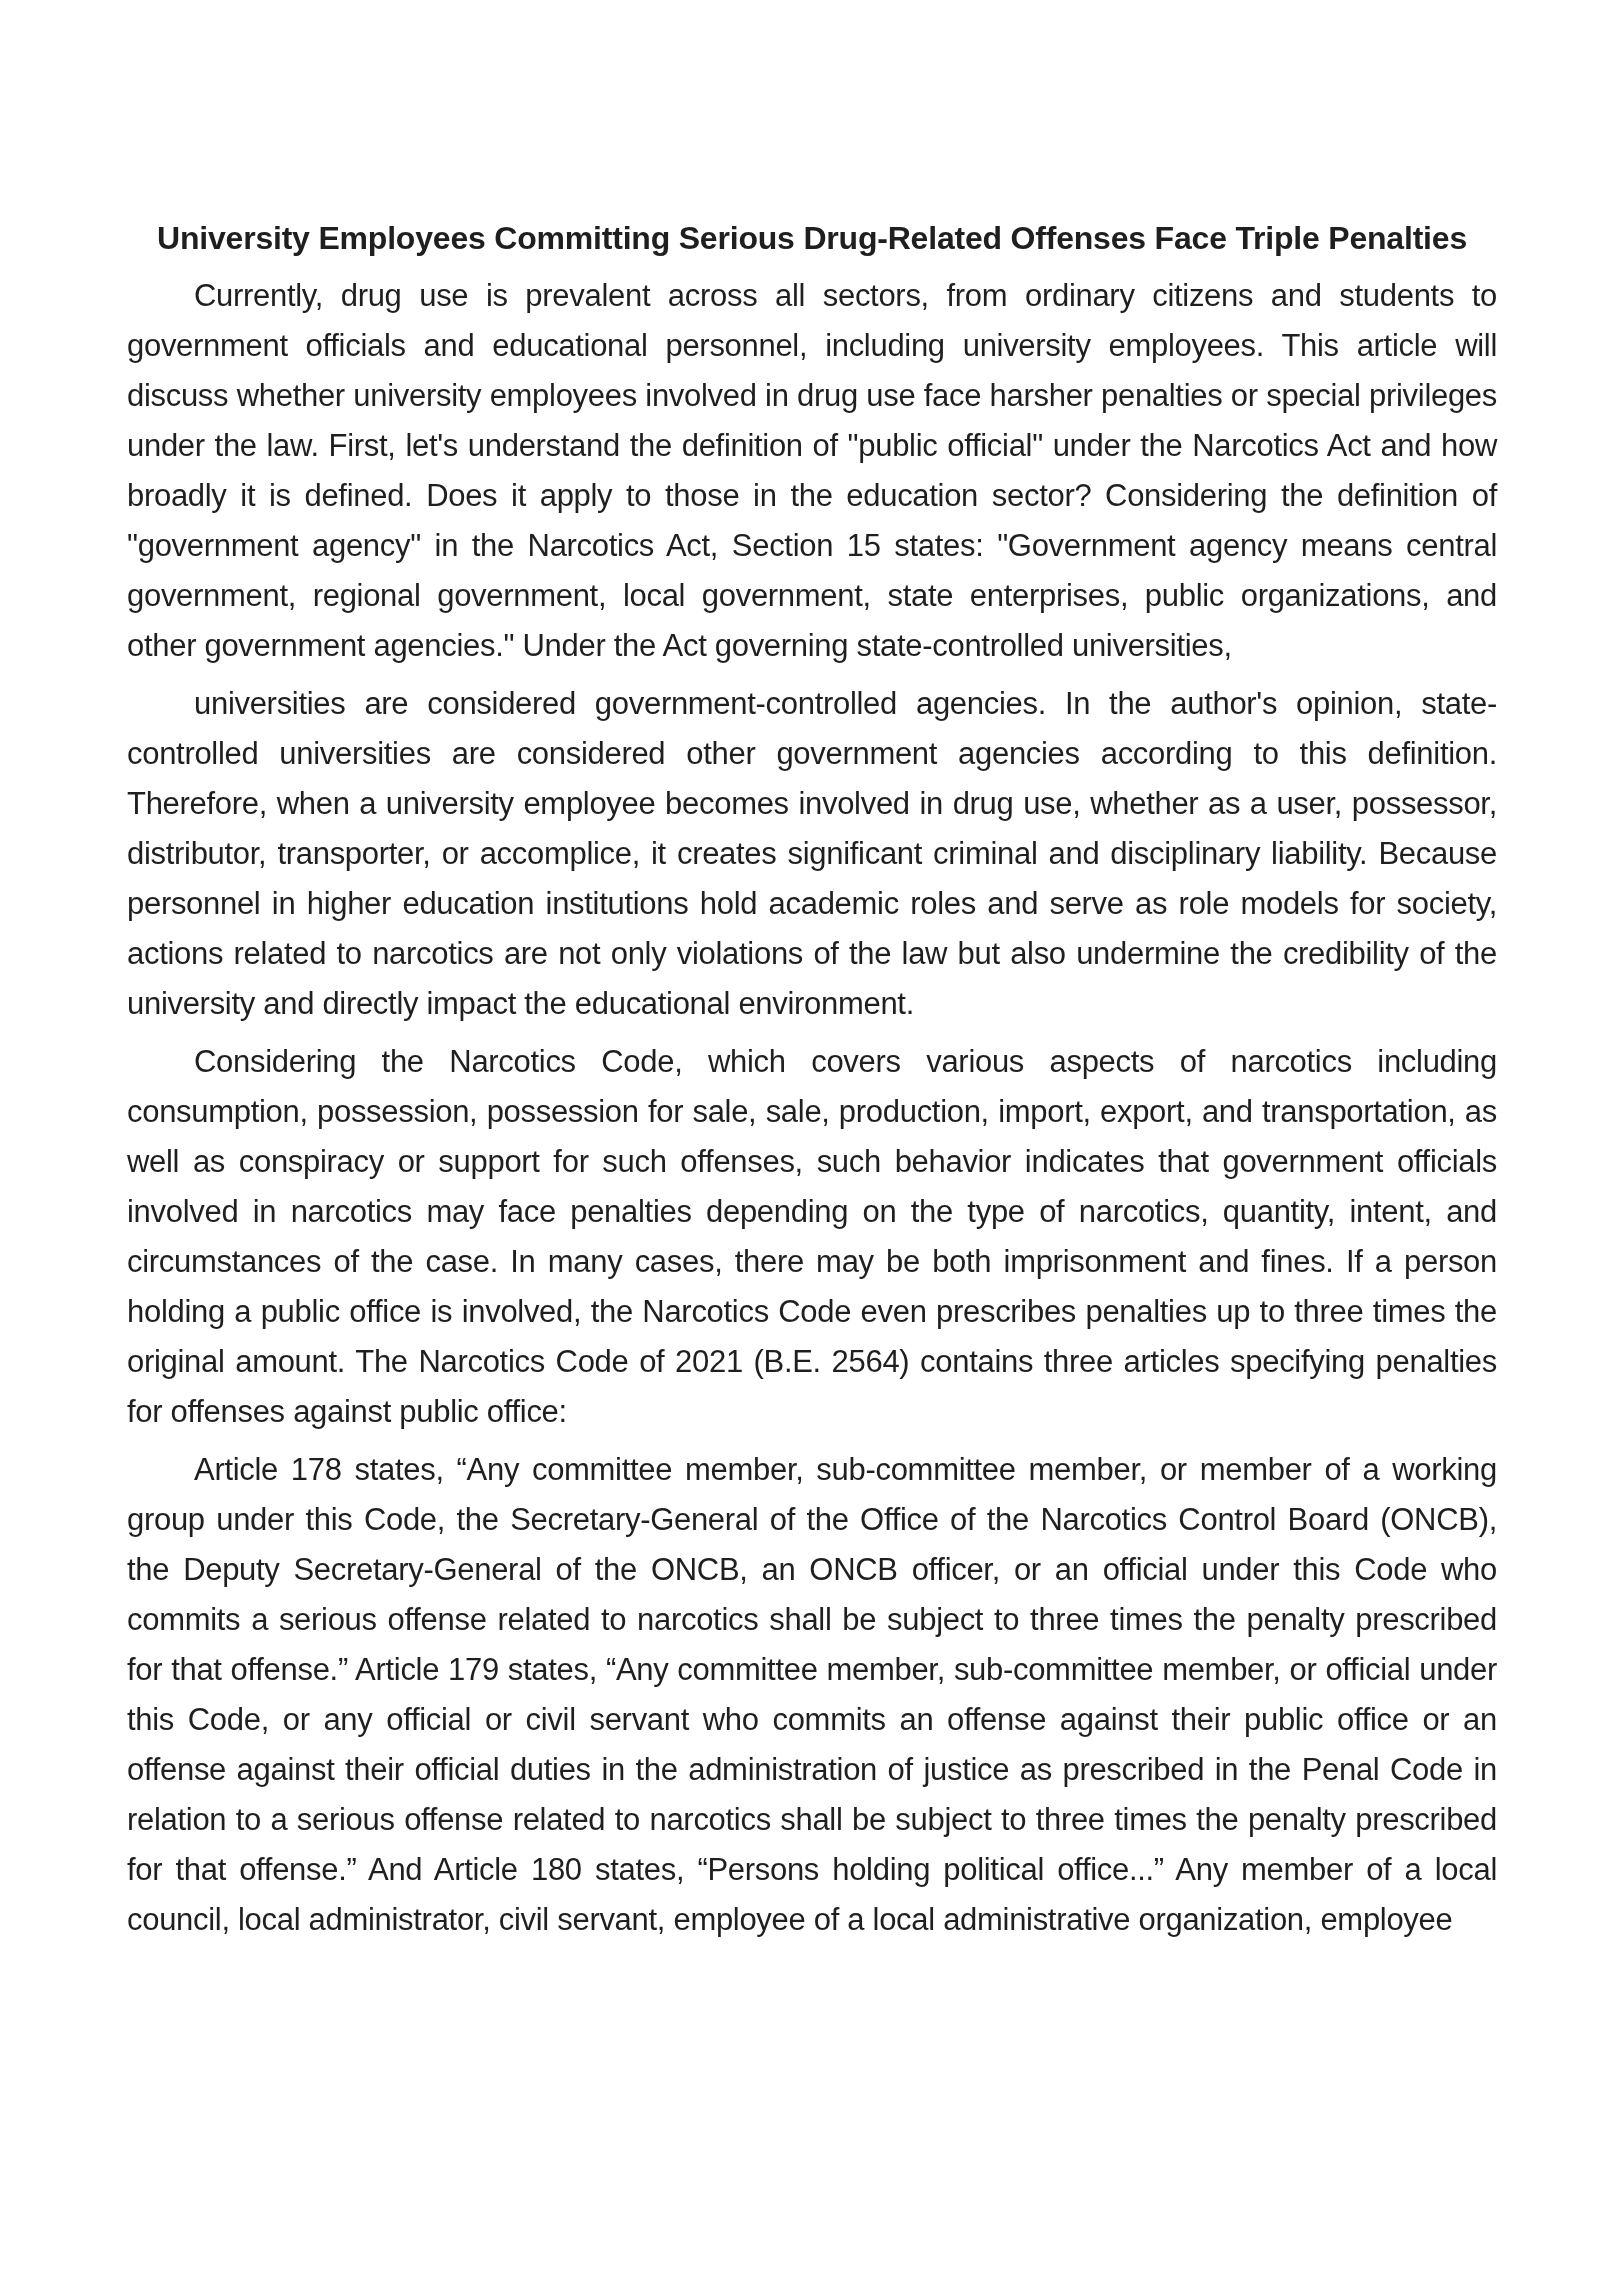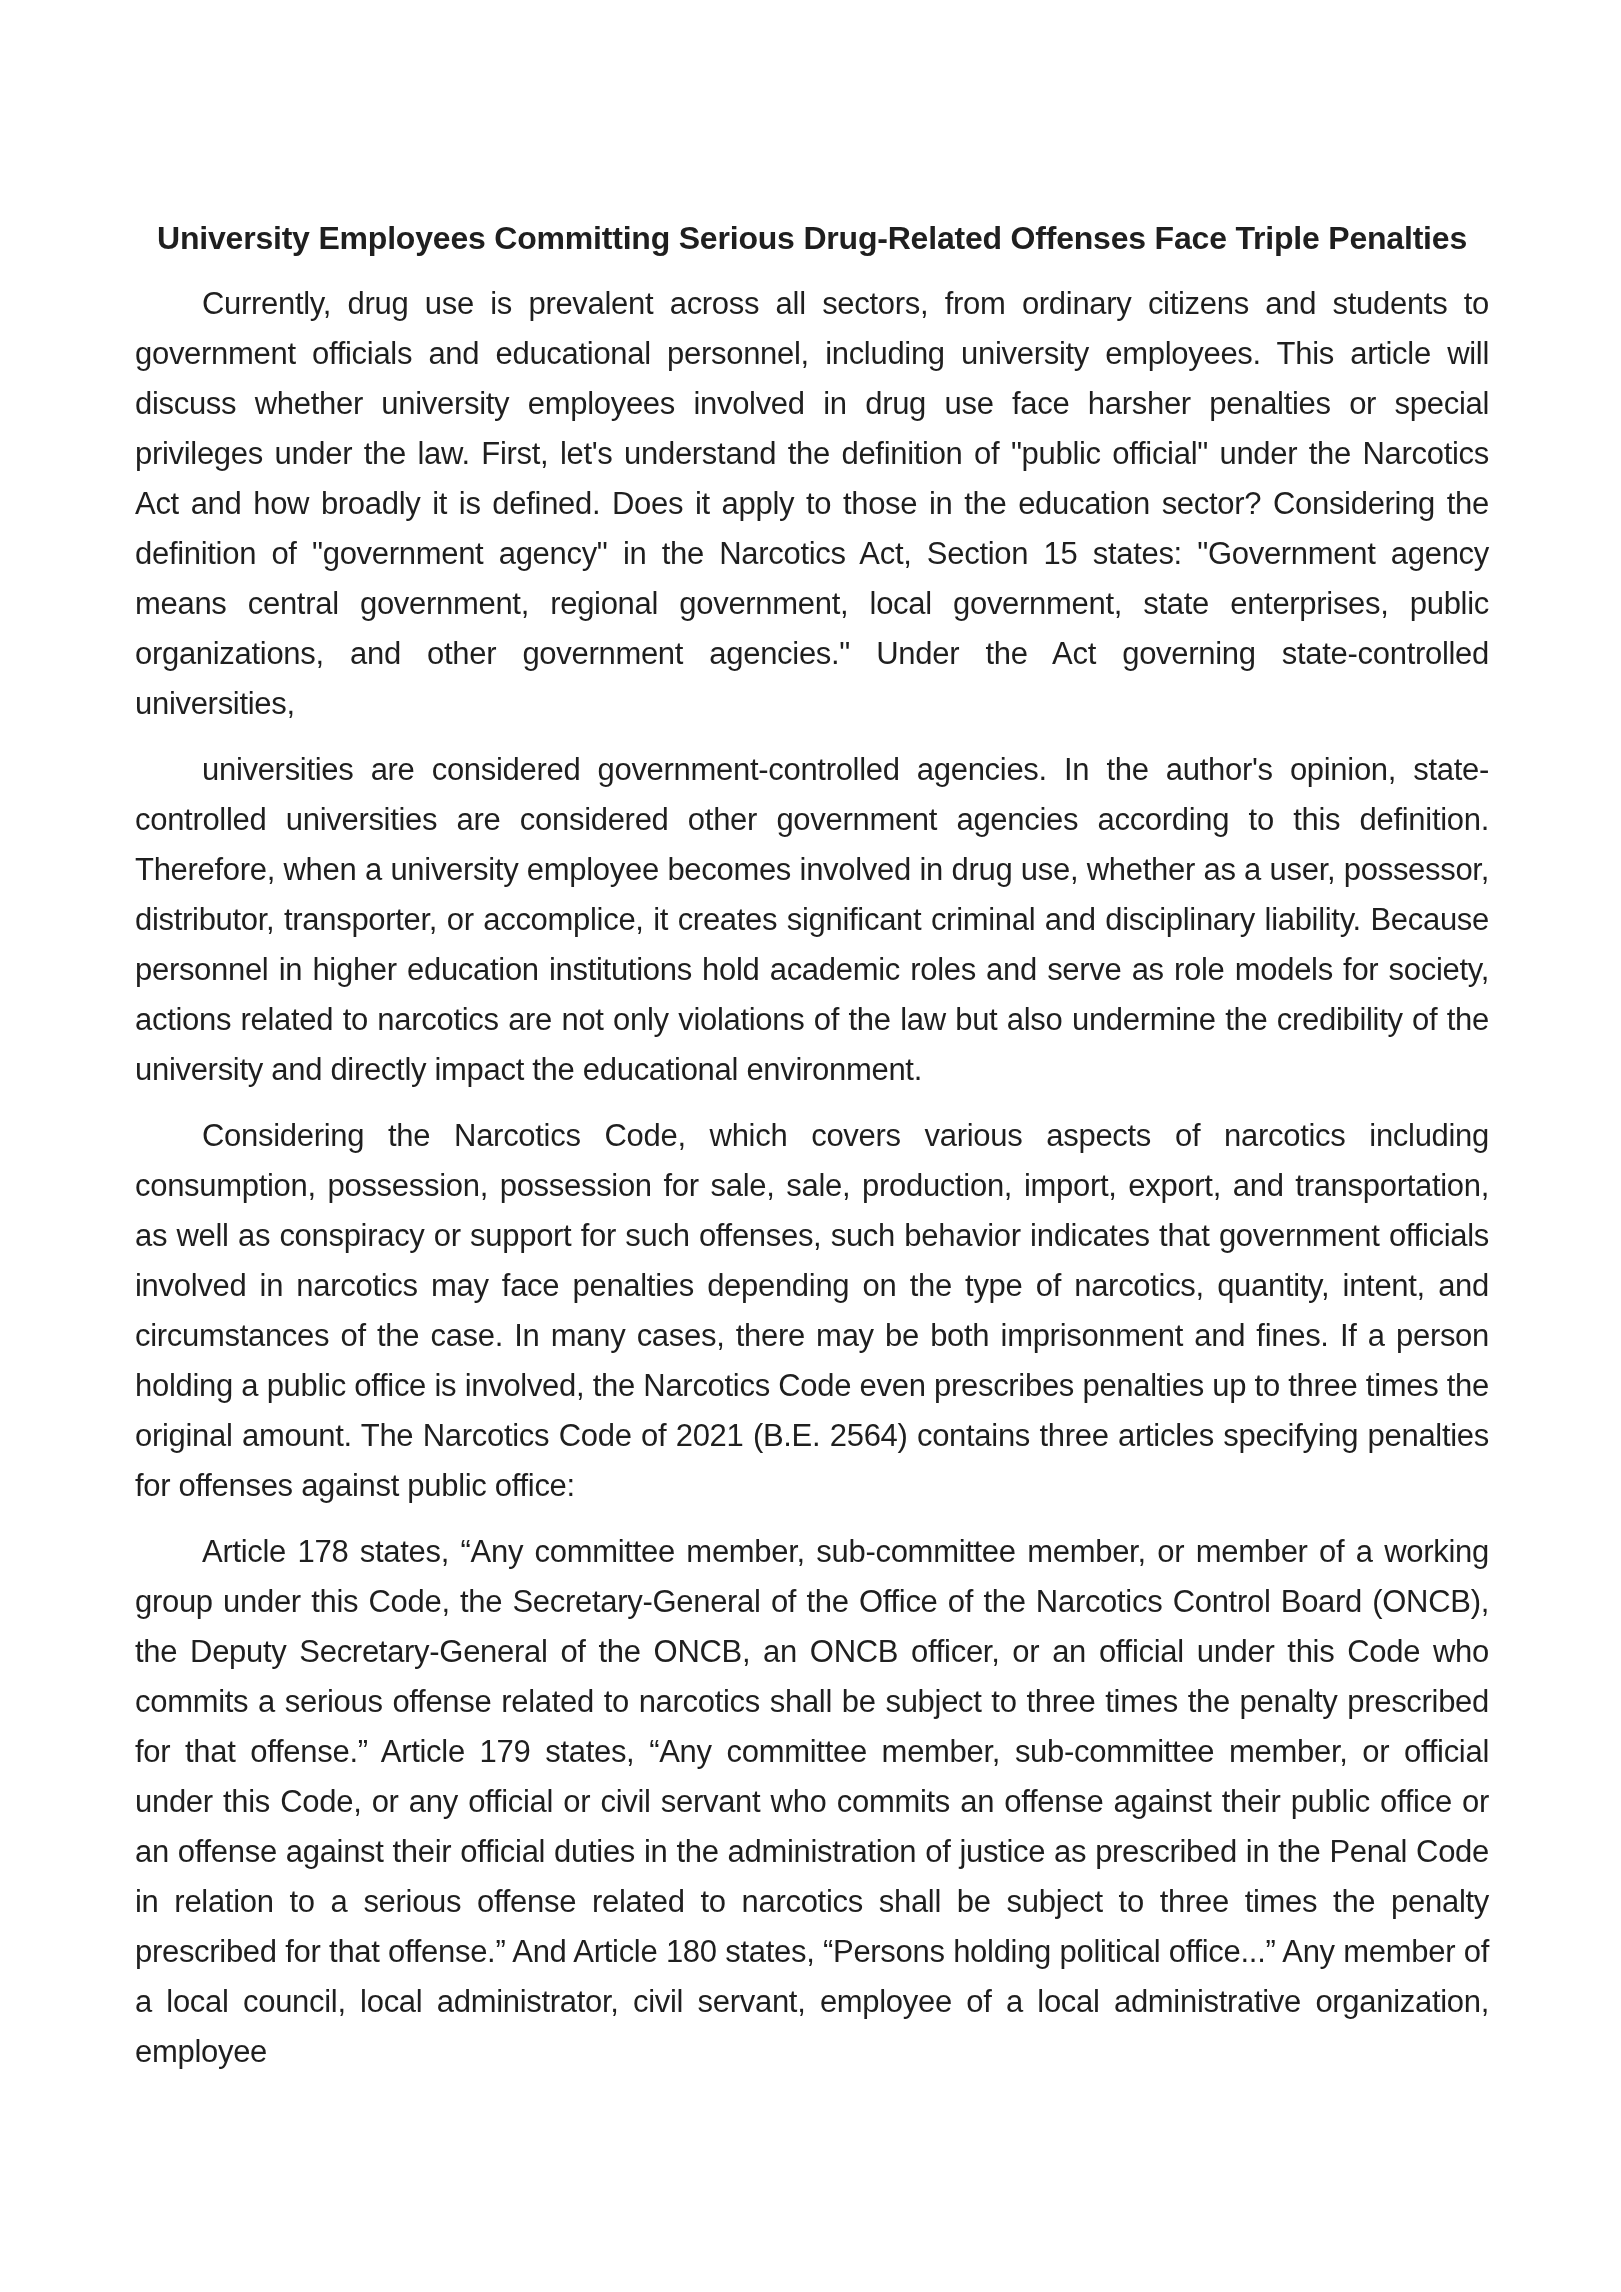--- a/index.html
+++ b/index.html
@@ -28,21 +28,21 @@
     line-height: 50px;
     font-weight: bold;
     text-align: center;
     letter-spacing: -0.2px;
     color: #1f1f1f;
   }
   .doc-body {
     margin-top: 3.6px;
   }
   .doc-body p {
-    margin: 16px;
+    margin: 8px;
     font-size: 31px;
     line-height: 50px;
     letter-spacing: -0.3px;
     text-align: justify;
     text-indent: 67px;
     color: #1f1f1f;
   }
 </style>
 </head>
 <body>

